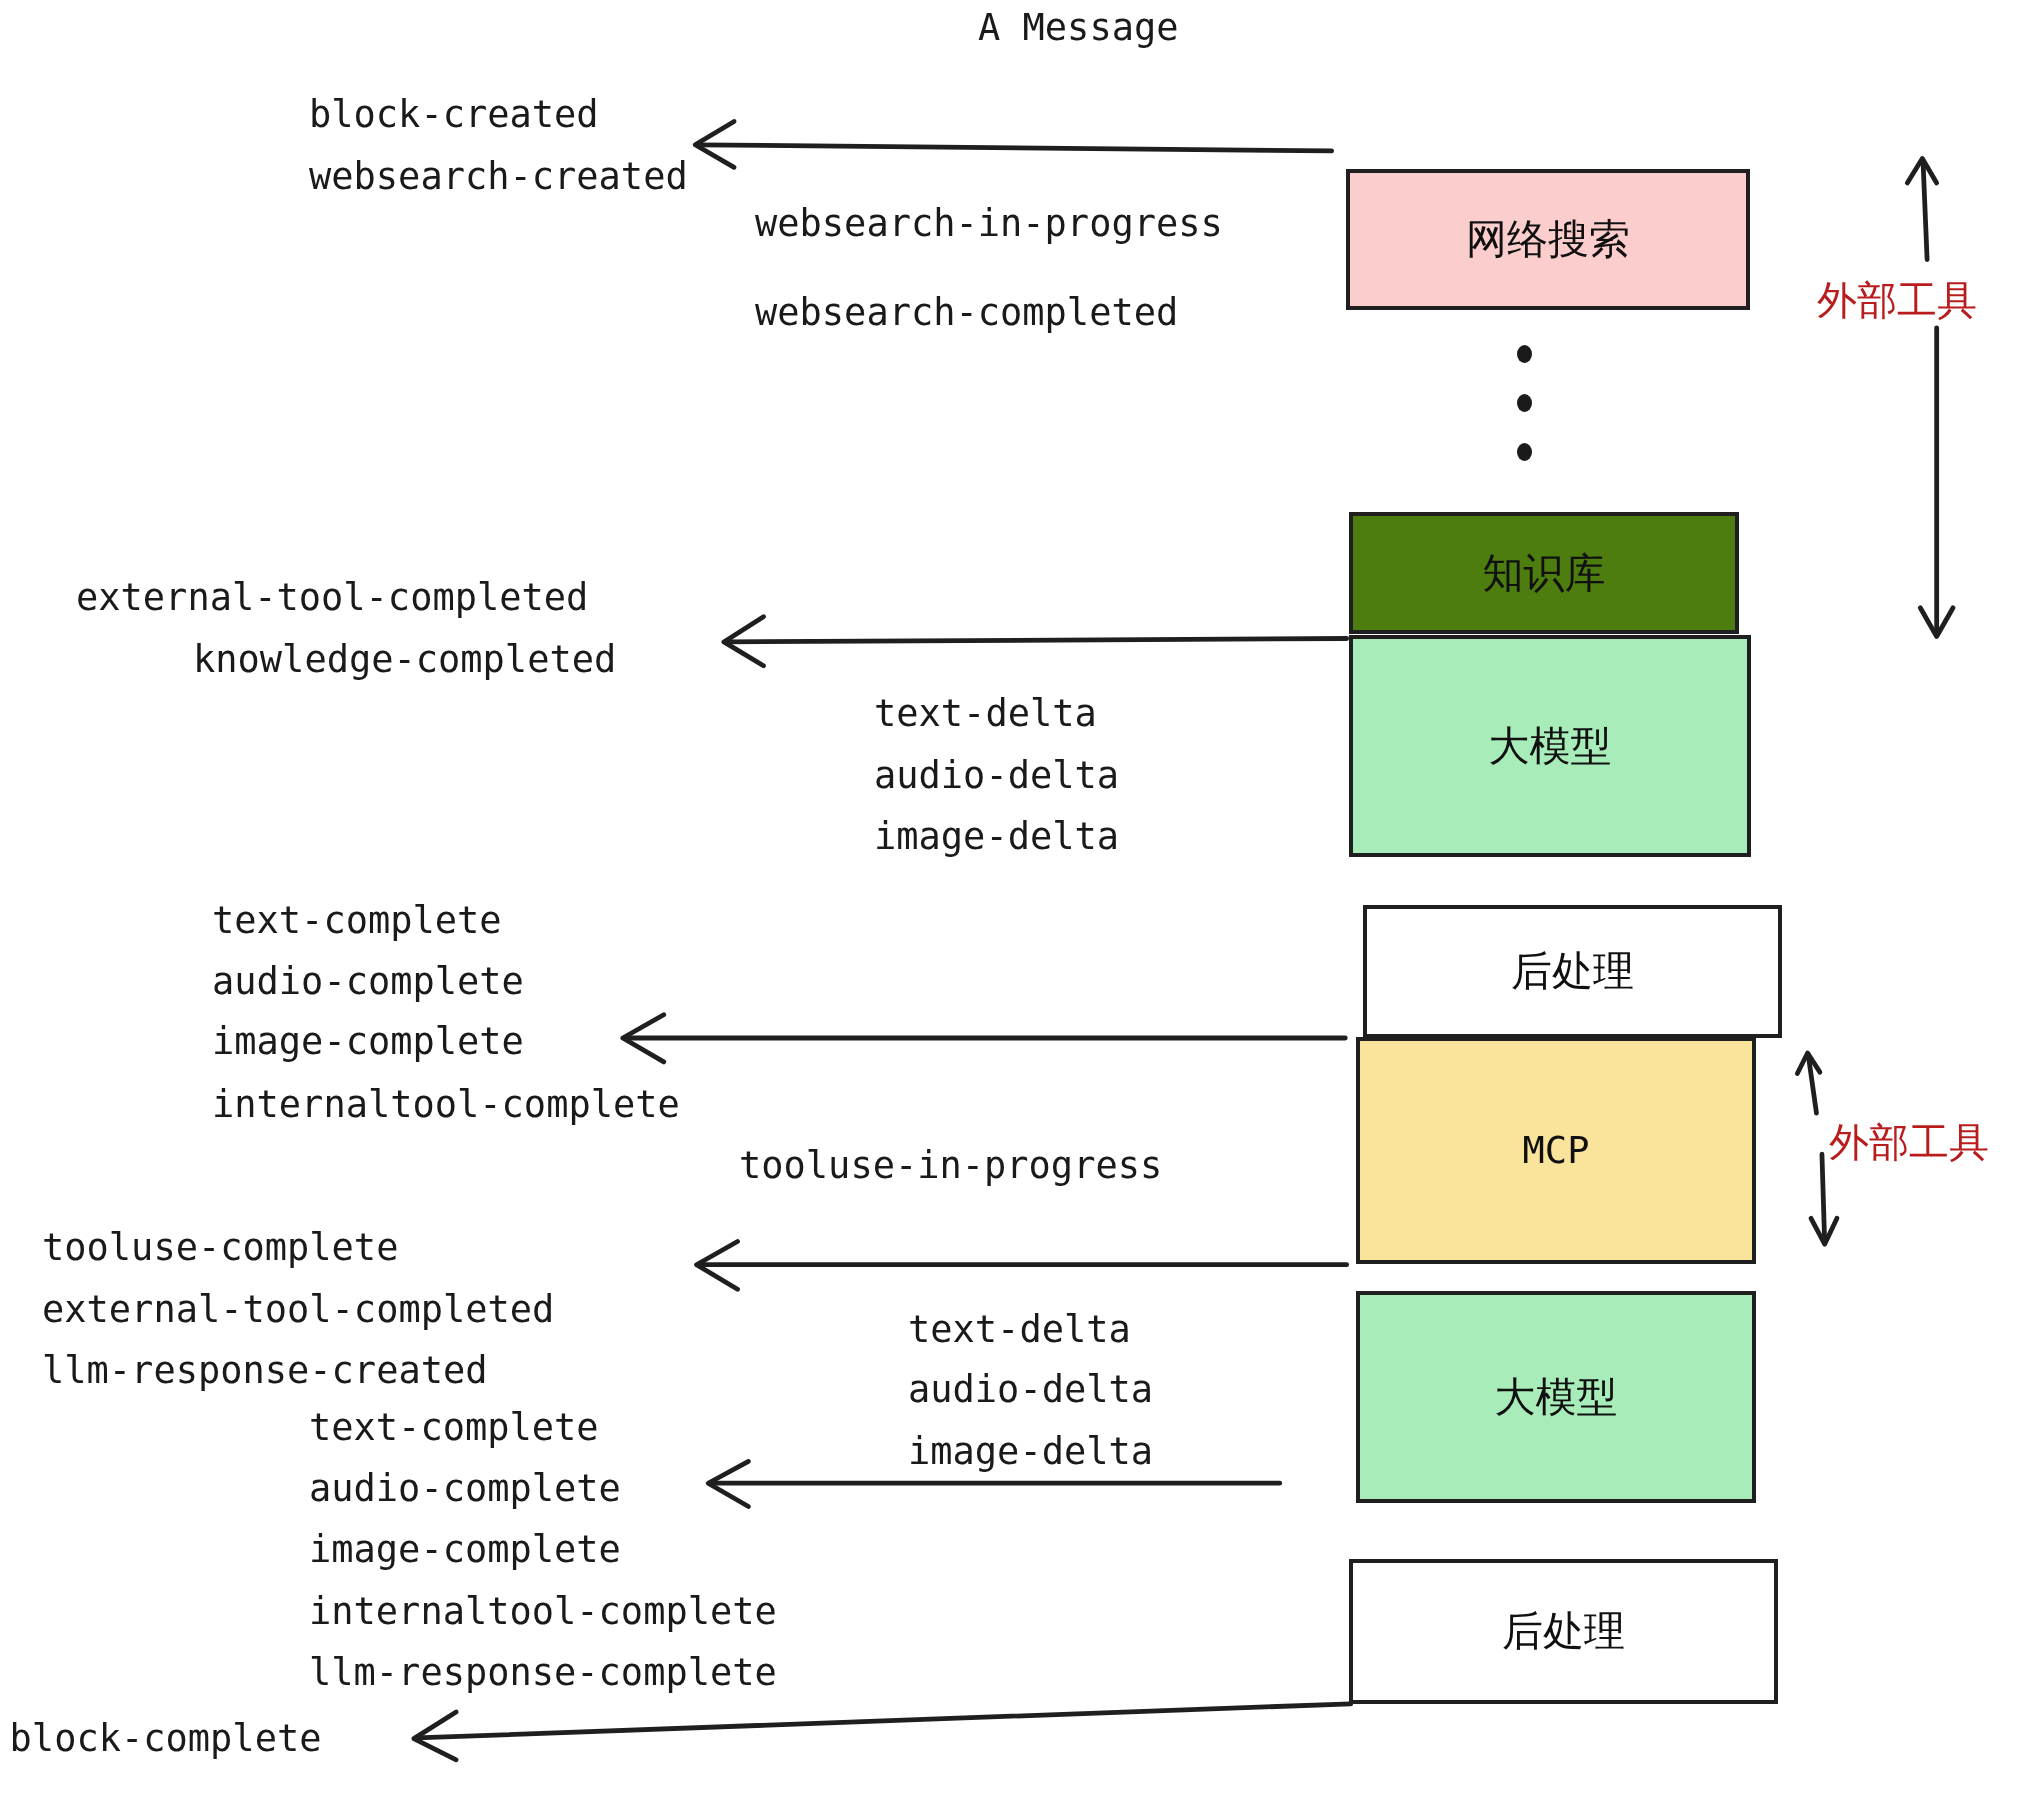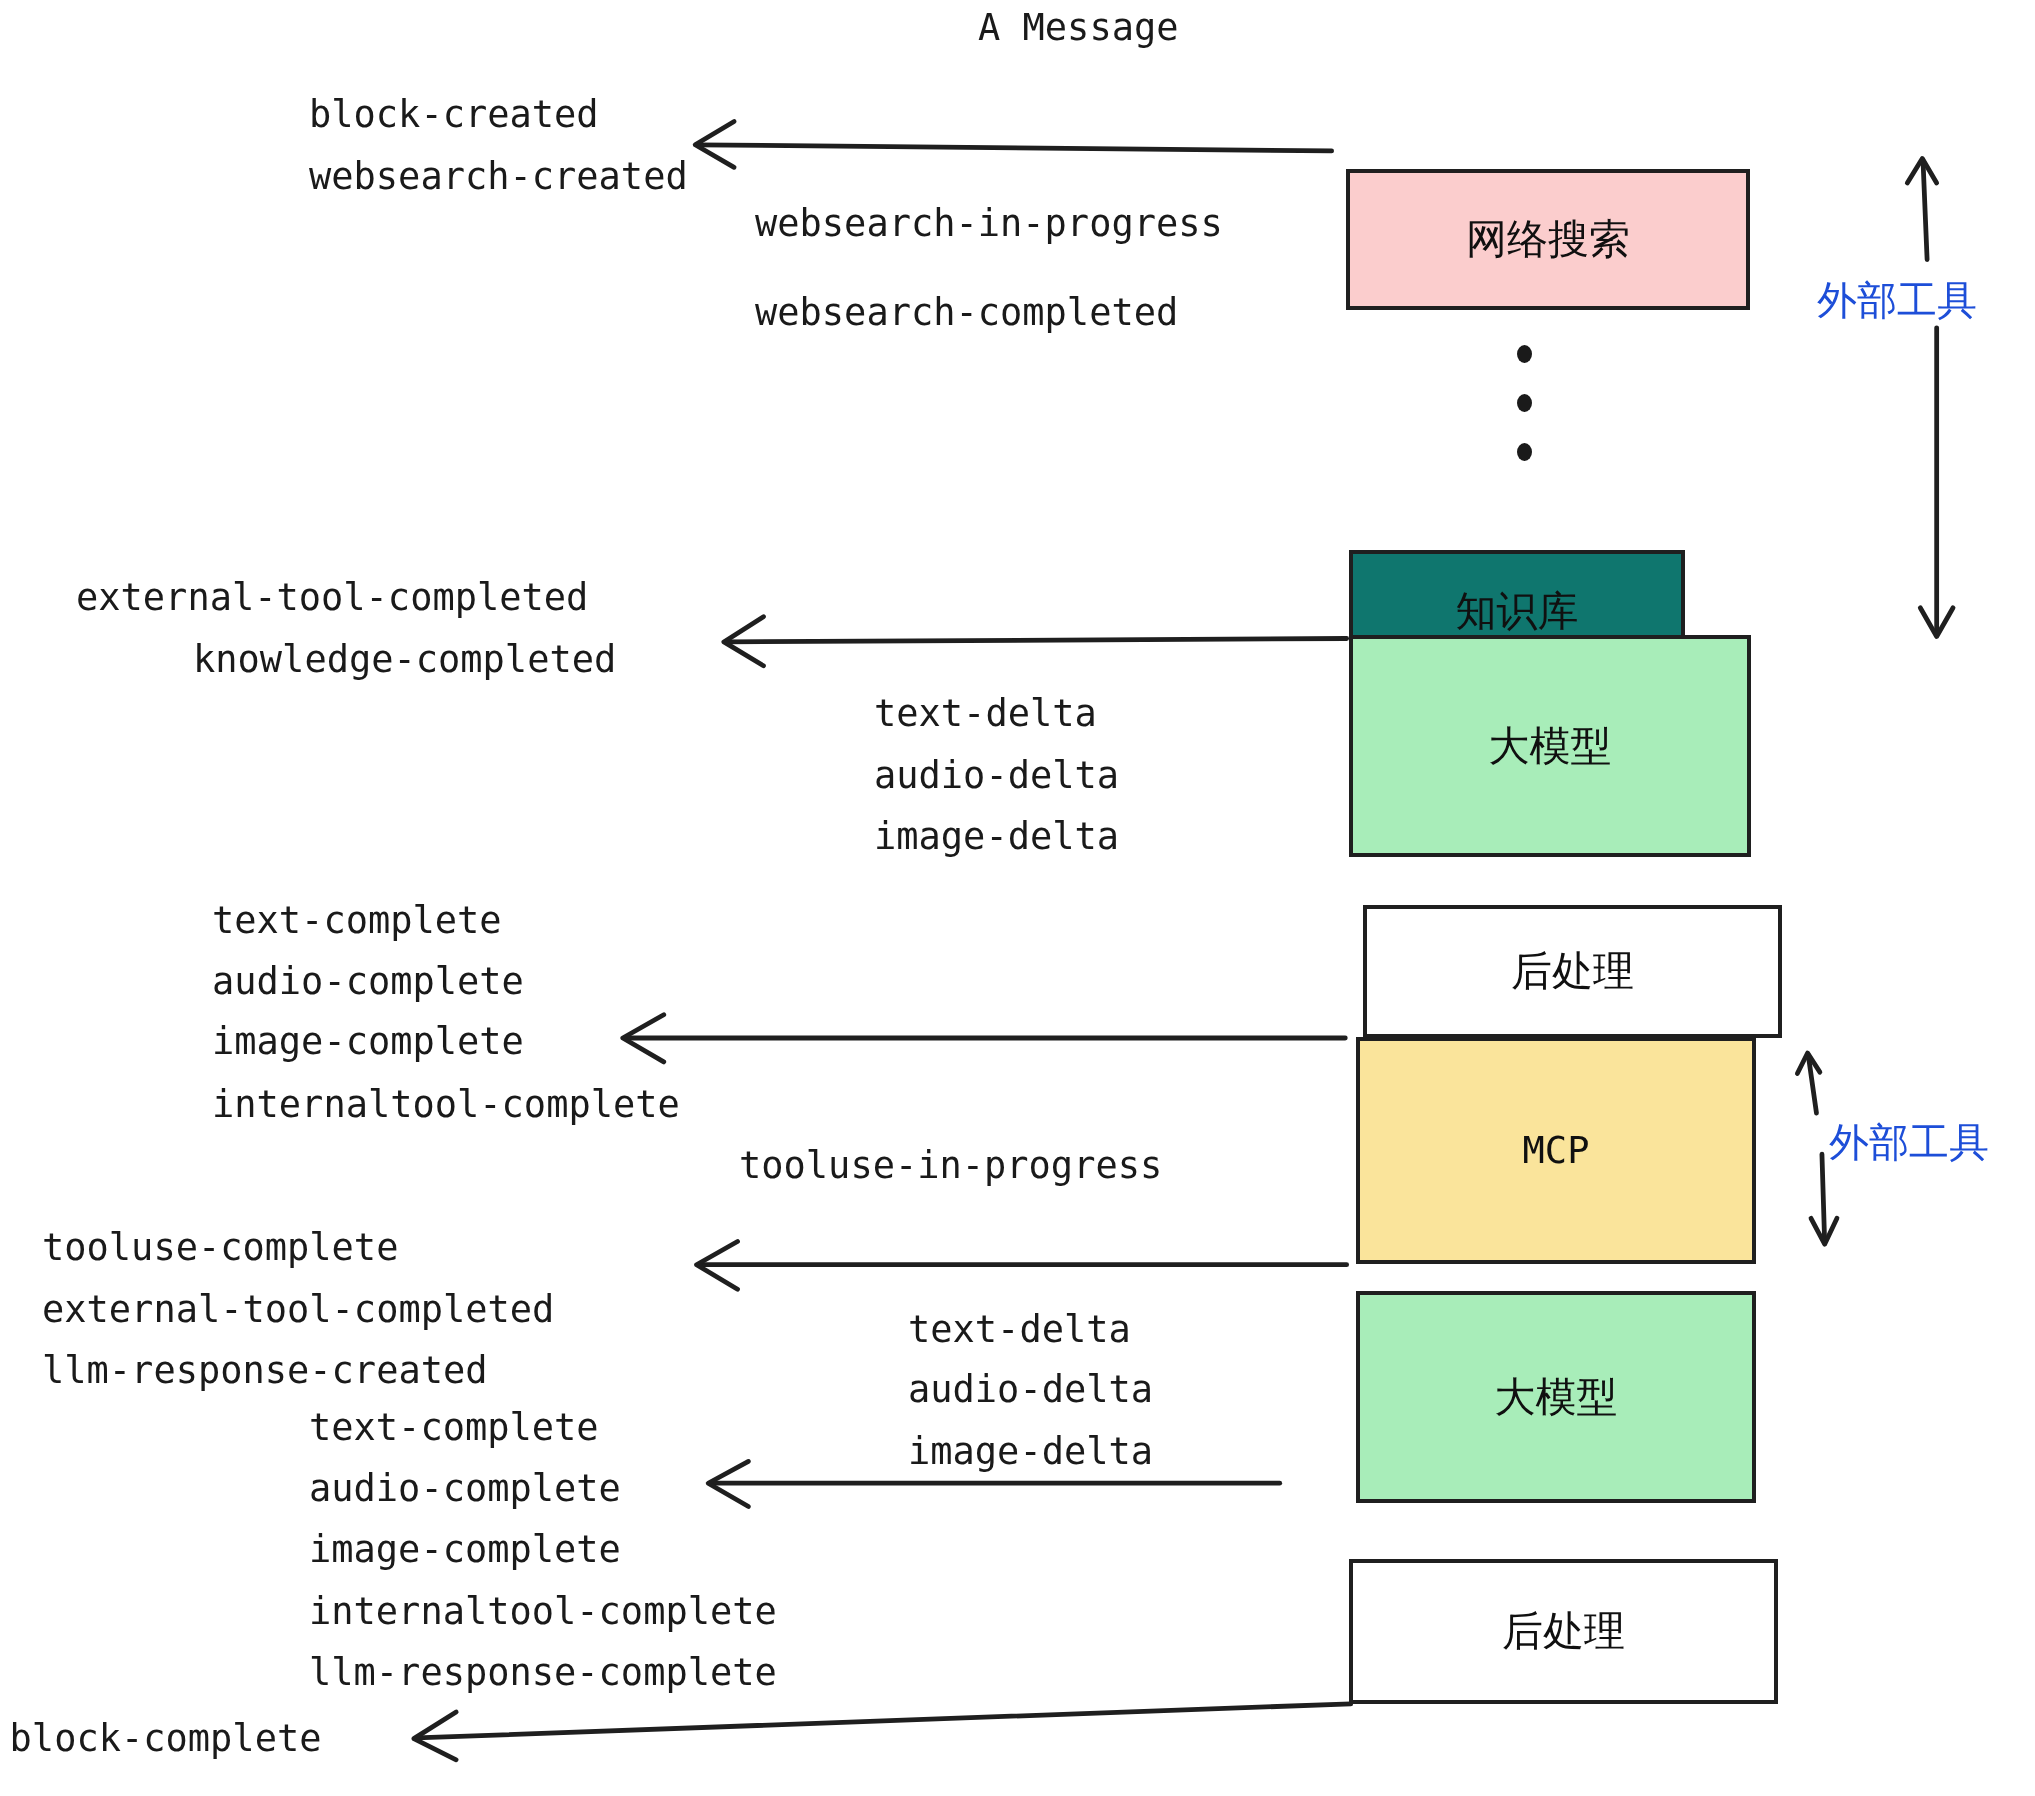--- a/index.html
+++ b/index.html
@@ -43,21 +43,21 @@
     color: #101010;
   }
   .box-mcp {
     font-family: "DejaVu Sans Mono", "Liberation Mono", monospace;
     font-size: 37px;
   }
   .side-lbl {
     position: absolute;
     font-family: Liberation Mono, monospace;
     font-size: 40px;
-    color: #1d4ed8;
+    color: #b91c1c;
     white-space: nowrap;
   }
   .dots {
     position: absolute;
     display: flex;
     flex-direction: column;
     align-items: center;
     justify-content: space-between;
   }
   .dot {
@@ -165,21 +165,21 @@
   <div class="box" style="left:1346px; top:169px; width:404px; height:141px; background:#FBCDCD;">
     <span>网络搜索</span>
   </div>
 
   <div class="dots" style="left:1515px; top:345px; width:18px; height:116px;">
     <span class="dot"></span>
     <span class="dot"></span>
     <span class="dot"></span>
   </div>
 
-  <div class="box" style="left:1349px; top:512px; width:336px; height:122px; background:#0f766e;margin-top:38px;">
+  <div class="box" style="left:1349px; top:512px; width:390px; height:122px; background:#4d7c0f;">
     <span>知识库</span>
   </div>
 
   <div class="box" style="left:1349px; top:635px; width:402px; height:222px; background:#A8EDB9;">
     <span>大模型</span>
   </div>
 
   <div class="box" style="left:1363px; top:905px; width:419px; height:133px; background:#FFFFFF;">
     <span>后处理</span>
   </div>

